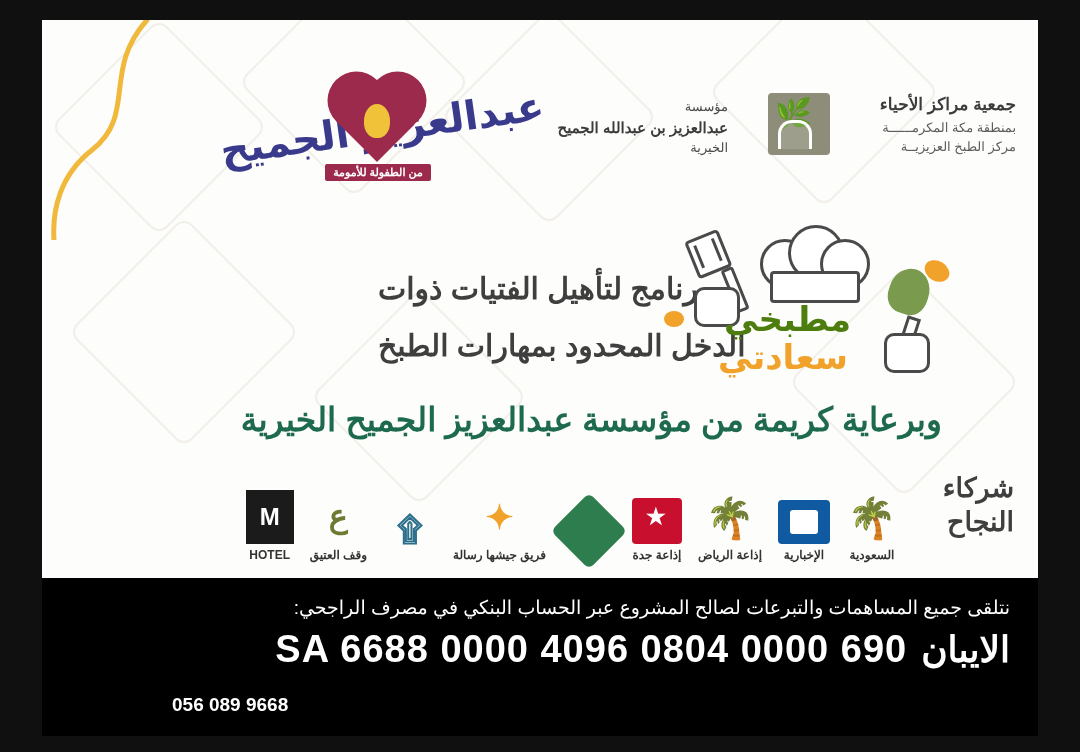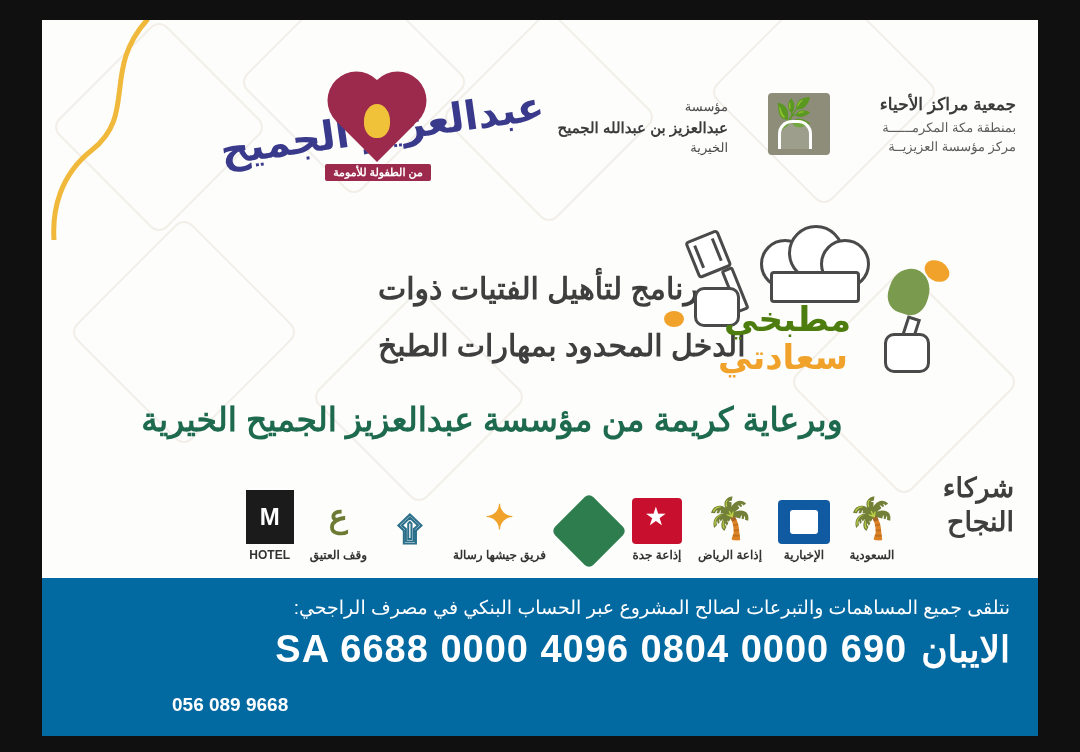--- a/index.html
+++ b/index.html
@@ -317,21 +317,20 @@
   }
   .blob1 { left: 272px; top: 46px; width: 26px; height: 20px; transform: rotate(30deg); }
   .blob2 { left: 12px; top: 96px; width: 20px; height: 16px; }
 
   
   .sponsor-line {
     position: absolute;
     top: 380px;
     left: 0;
     width: 900px;
-    text-align: center;
     color: #1d6a4f;
     font-size: 33px;
     font-weight: bold;
     direction: rtl;
   }
 
   
   .partners-title {
     position: absolute;
     right: 24px;
@@ -376,21 +375,21 @@
   .p-ateeq .glyph { width: 54px; height: 44px; color: #6d7a33; font-size: 32px; line-height: 1;}
   .p-mhotel .glyph { width: 48px; height: 54px; background: #1b1b1b; color: #fff; font-size: 24px; line-height: 54px;}
 
   
   .footer {
     position: absolute;
     left: 0;
     bottom: 0;
     width: 996px;
     height: 158px;
-    background: #0369a1;
+    background: #000000;
     color: #ffffff;
     direction: rtl;
   }
   .footer .f-line1 {
     position: absolute;
     right: 28px;
     top: 18px;
     font-size: 19px;
   }
   .footer .f-iban {
@@ -447,21 +446,21 @@
     <svg class="swoosh" viewBox="0 0 180 220">
       <path d="M105 0 C 60 50, 95 95, 50 130 C 18 155, 10 190, 12 220" stroke="#f0b93c" stroke-width="5" fill="none" stroke-linecap="round"></path>
     </svg>
 
     <div class="logos-row">
 
       <div class="logo-jam3ia">
         <div class="jam3ia-text">
           <div class="l1">جمعية مراكز الأحياء</div>
           <div class="l2">بمنطقة مكة المكرمــــــة</div>
-          <div class="l3">مركز مؤسسة العزيزيــة</div>
+          <div class="l3">مركز الطبخ العزيزيــة</div>
         </div>
         <div class="jam3ia-mark">
           <div class="palm">🌿</div>
           <div class="doorway"></div>
         </div>
       </div>
 
       <div class="logo-aljumaih">
         <div class="aljumaih-text">
           <div>مؤسسة</div>

